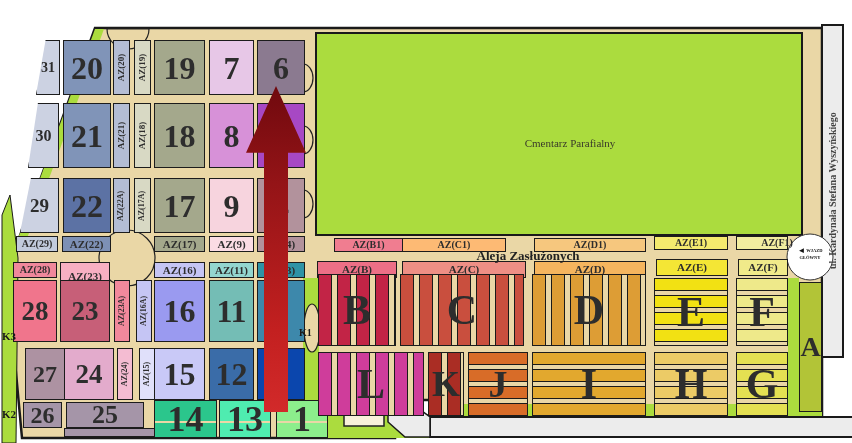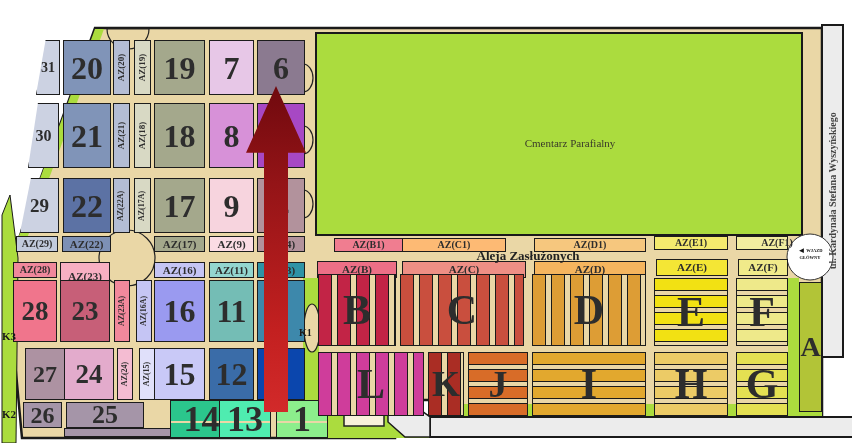--- a/index.html
+++ b/index.html
@@ -236,21 +236,21 @@
       </div>
       <div class="sec" style="left: 23px; top: 402px; width: 39px; height: 26px; font-size: 24px; background: rgb(165, 149, 168);">
         <span>26</span>
       </div>
       <div class="sec" style="left: 66px; top: 402px; width: 78px; height: 26px; font-size: 26px; background: rgb(165, 149, 168);">
         <span>25</span>
       </div>
       <div class="sec" style="left: 64px; top: 428px; width: 148px; height: 9px; font-size: 8px; background: rgb(165, 149, 168);">
         <span></span>
       </div>
-      <div class="sec" style="left: 170px; top: 400px; width: 63px; height: 38px; font-size: 36px; background: linear-gradient(rgb(43, 198, 140) 0px, rgb(43, 198, 140) 55%, rgb(234, 215, 166) 55%, rgb(234, 215, 166) 62%, rgb(43, 198, 140) 62%); text-align: center;">
+      <div class="sec" style="left: 154px; top: 400px; width: 63px; height: 38px; font-size: 36px; background: linear-gradient(rgb(43, 198, 140) 0px, rgb(43, 198, 140) 55%, rgb(234, 215, 166) 55%, rgb(234, 215, 166) 62%, rgb(43, 198, 140) 62%); text-align: center;">
         <span>14</span>
       </div>
       <div class="sec" style="left: 219px; top: 400px; width: 52px; height: 38px; font-size: 36px; background: linear-gradient(rgb(79, 236, 176) 0px, rgb(79, 236, 176) 55%, rgb(234, 215, 166) 55%, rgb(234, 215, 166) 62%, rgb(79, 236, 176) 62%);">
         <span>13</span>
       </div>
       <div class="sec" style="left: 276px; top: 400px; width: 52px; height: 38px; font-size: 36px; background: linear-gradient(rgb(140, 238, 140) 0px, rgb(140, 238, 140) 55%, rgb(234, 215, 166) 55%, rgb(234, 215, 166) 62%, rgb(140, 238, 140) 62%);">
         <span>1</span>
       </div>
       <div class="sec" style="left: 318px; top: 274px; width: 78px; height: 72px; font-size: 42px; background: repeating-linear-gradient(90deg, rgb(194, 36, 70) 0px, rgb(194, 36, 70) 12px, rgb(26, 26, 26) 12px, rgb(26, 26, 26) 13px, rgb(234, 215, 166) 13px, rgb(234, 215, 166) 18px, rgb(26, 26, 26) 18px, rgb(26, 26, 26) 19px);">
         <span>B</span>

